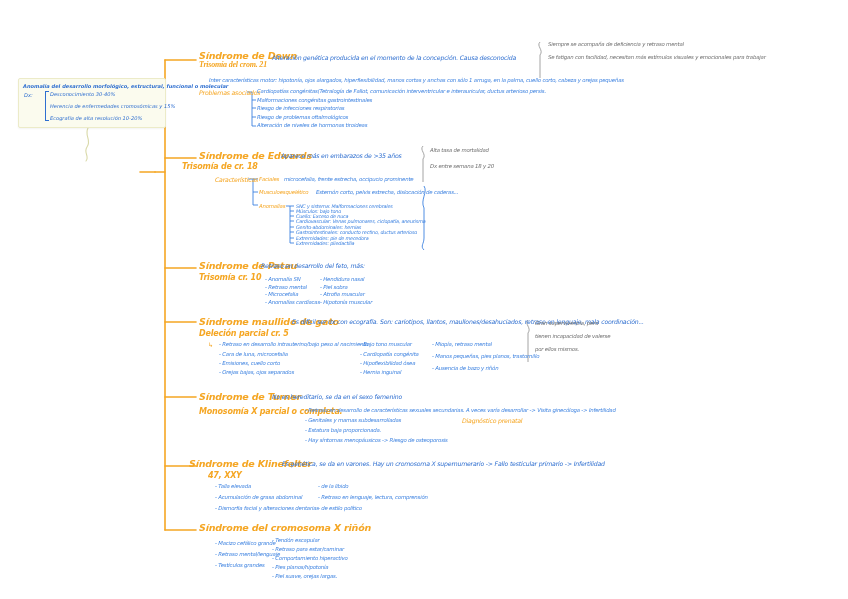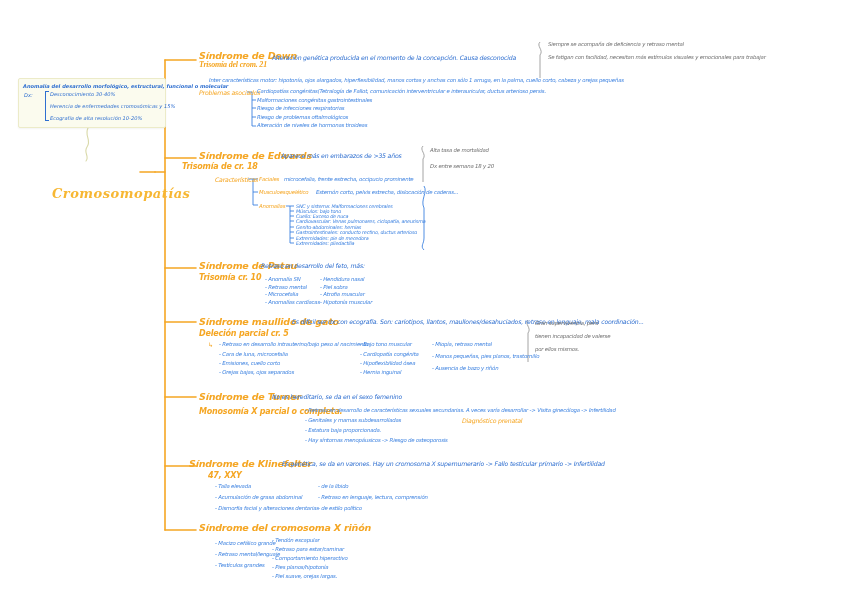--- a/index.html
+++ b/index.html
@@ -119,21 +119,20 @@
 
   <div id="notebox">
     <div class="nb-title">Anomalía del desarrollo morfológico, estructural, funcional o molecular</div>
     <div class="nb-dx">Dx:</div>
     <div class="nb-brace"></div>
     <div class="nb-item" style="left:31px;top:12px;">Desconocimiento 30-40%</div>
     <div class="nb-item" style="left:31px;top:24px;">Herencia de enfermedades cromosómicas y 15%</div>
     <div class="nb-item" style="left:31px;top:36px;">Ecografía de alta resolución 10-20%</div>
   </div>
 
-  <div class="hw t-sub" style="left:52px;top:186px;">Cromosomopatías</div>
 
   <div class="hw h1 orange" style="left:199px;top:50px;">Síndrome de Down</div>
   <div class="hw h2 orange" style="left:199px;top:60px;font-family:Liberation Serif, serif;">Trisomía del crom. 21</div>
   <div class="hw b1 blue" style="left:272px;top:54px;">Alteración genética producida en el momento de la concepción. Causa desconocida</div>
   <div class="hw b2 blue-l" style="left:209px;top:77px;">Inter características motor: hipotonía, ojos alargados, hiperflexibilidad, manos cortas y anchas con sólo 1 arruga, en la palma, cuello corto, cabeza y orejas pequeñas</div>
   <div class="hw b1 orange" style="left:199px;top:89px;">Problemas asociados</div>
   <div class="hw b2 blue-l" style="left:257px;top:88px;">Cardiopatías congénitas(Tetralogía de Fallot, comunicación interventricular e interauricular, ductus arterioso persis.</div>
   <div class="hw b2 blue-l" style="left:257px;top:97px;">Malformaciones congénitas gastrointestinales</div>
   <div class="hw b2 blue-l" style="left:257px;top:105px;">Riesgo de infecciones respiratorias</div>
   <div class="hw b2 blue-l" style="left:257px;top:114px;">Riesgo de problemas oftalmológicos</div>

